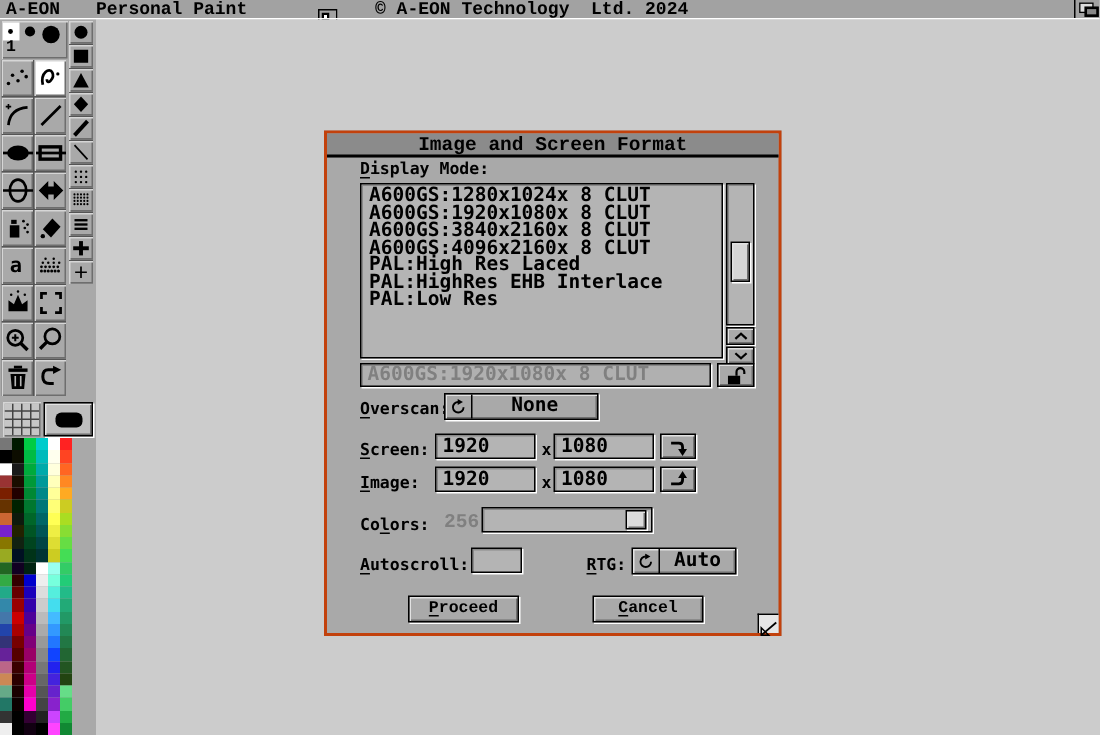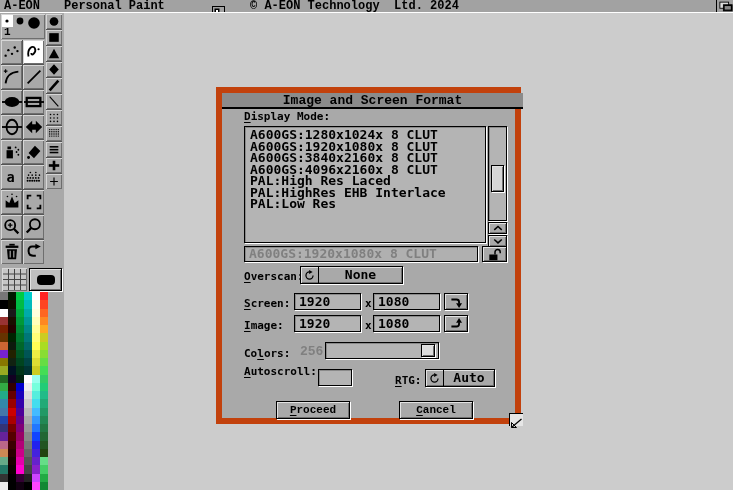--- a/index.html
+++ b/index.html
@@ -27,21 +27,21 @@
              grid-template-columns:21px 21px;grid-auto-rows:24px;gap:1px;background:#555;}
   #tool-grid .tile svg{width:20px;height:20px;}
   #shape-col{left:46px;top:1px;width:16px;height:175px;display:grid;
              grid-template-columns:16px;grid-auto-rows:15px;gap:1px;background:#555;}
   #shape-col .tile svg{width:14px;height:13px;}
   #palette{left:0;top:279px;width:48px;height:198px;display:grid;
            grid-template-columns:repeat(6,8px);grid-auto-rows:8.25px;}
   .swatch{width:8px;height:8.25px;}
   
   #dialog{left:216px;top:87px;width:305px;height:337px;background:#a9a9a9;
-          border:6px solid #c2410c;box-sizing:border-box;}
+          border:2px solid #c2410c;box-sizing:border-box;}
   #dialog-titlebar{left:0;top:0;width:301px;height:16px;background:#8b8b8b;
           border-bottom:2px solid #000;box-sizing:border-box;display:flex;align-items:center;justify-content:center;}
   #mode-list{left:22px;top:33px;width:242px;height:117px;overflow:hidden;padding-top:2px;}
   .mode-item{font:bold 13px/11.5px "DejaVu Sans Mono",monospace;color:#000;padding-left:5px;white-space:pre;}
   .fieldtext{font:bold 13px/14px "DejaVu Sans Mono",monospace;padding-left:4px;white-space:pre;display:flex;align-items:center;}
   .cyc{display:flex;align-items:center;}
   .cyc-glyph{align-self:stretch;display:flex;align-items:center;padding:0 3px;border-right:1px solid #000;}
   .cyc-label{flex:1;text-align:center;font:bold 13px/14px "DejaVu Sans Mono",monospace;}
   .dlabel{font:bold 11px/13px "DejaVu Sans Mono",monospace;white-space:pre;}
 </style>
@@ -553,21 +553,21 @@
         <path d="M9.5 6.5 H16.5 L13 1 Z" fill="#000"></path>
       </svg>
   </div>
 
   <div class="abs dlabel" style="left:22px;top:254px"><span>Co</span><span class="u">l</span><span>ors:</span></div>
   <div class="abs mono t13 pre" style="left:78px;top:251px;color:#808080">256</div>
   <div class="abs gadget" style="left:103px;top:249px;width:114px;height:17px">
     <div class="abs btn" style="left:95px;top:1px;width:14px;height:13px;background:#dcdcdc"></div>
   </div>
 
-  <div class="abs dlabel" style="left:22px;top:272px"><span class="u">A</span><span>utoscroll:</span></div>
+  <div class="abs dlabel" style="left:22px;top:281px"><span class="u">A</span><span>utoscroll:</span></div>
   <div class="abs gadget fieldtext" style="left:96px;top:276px;width:34px;height:17px"></div>
   <div class="abs dlabel" style="left:173px;top:281px"><span class="u">R</span><span>TG:</span></div>
   <div class="abs btn cyc" style="left:203px;top:276px;width:70px;height:18px">
     <span class="cyc-glyph">
       <svg width="11" height="11" viewBox="0 0 14 14">
           <path d="M7 2.5 A4.5 4.5 0 1 0 11.5 7" fill="none" stroke="#000" stroke-width="1.6"></path>
           <path d="M6.5 0 L11 2.5 L6.5 5 Z" fill="#000"></path>
         </svg>
     </span>
     <span class="cyc-label">Auto</span>

